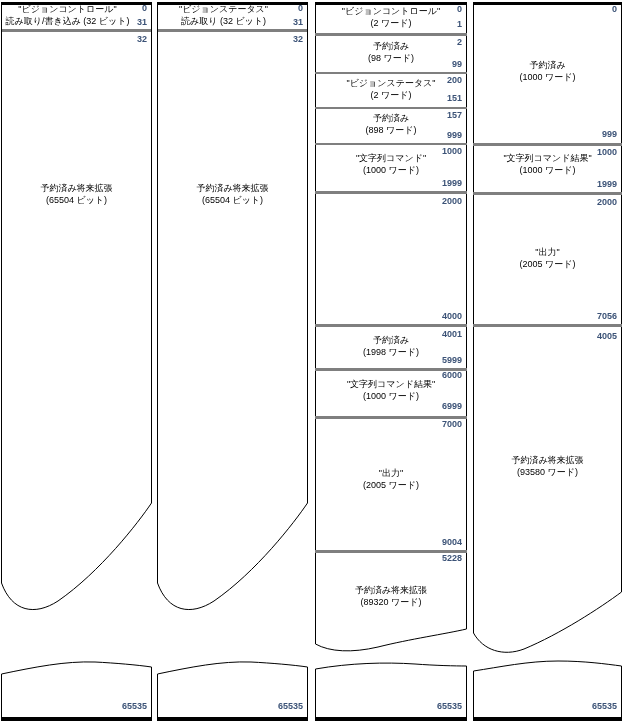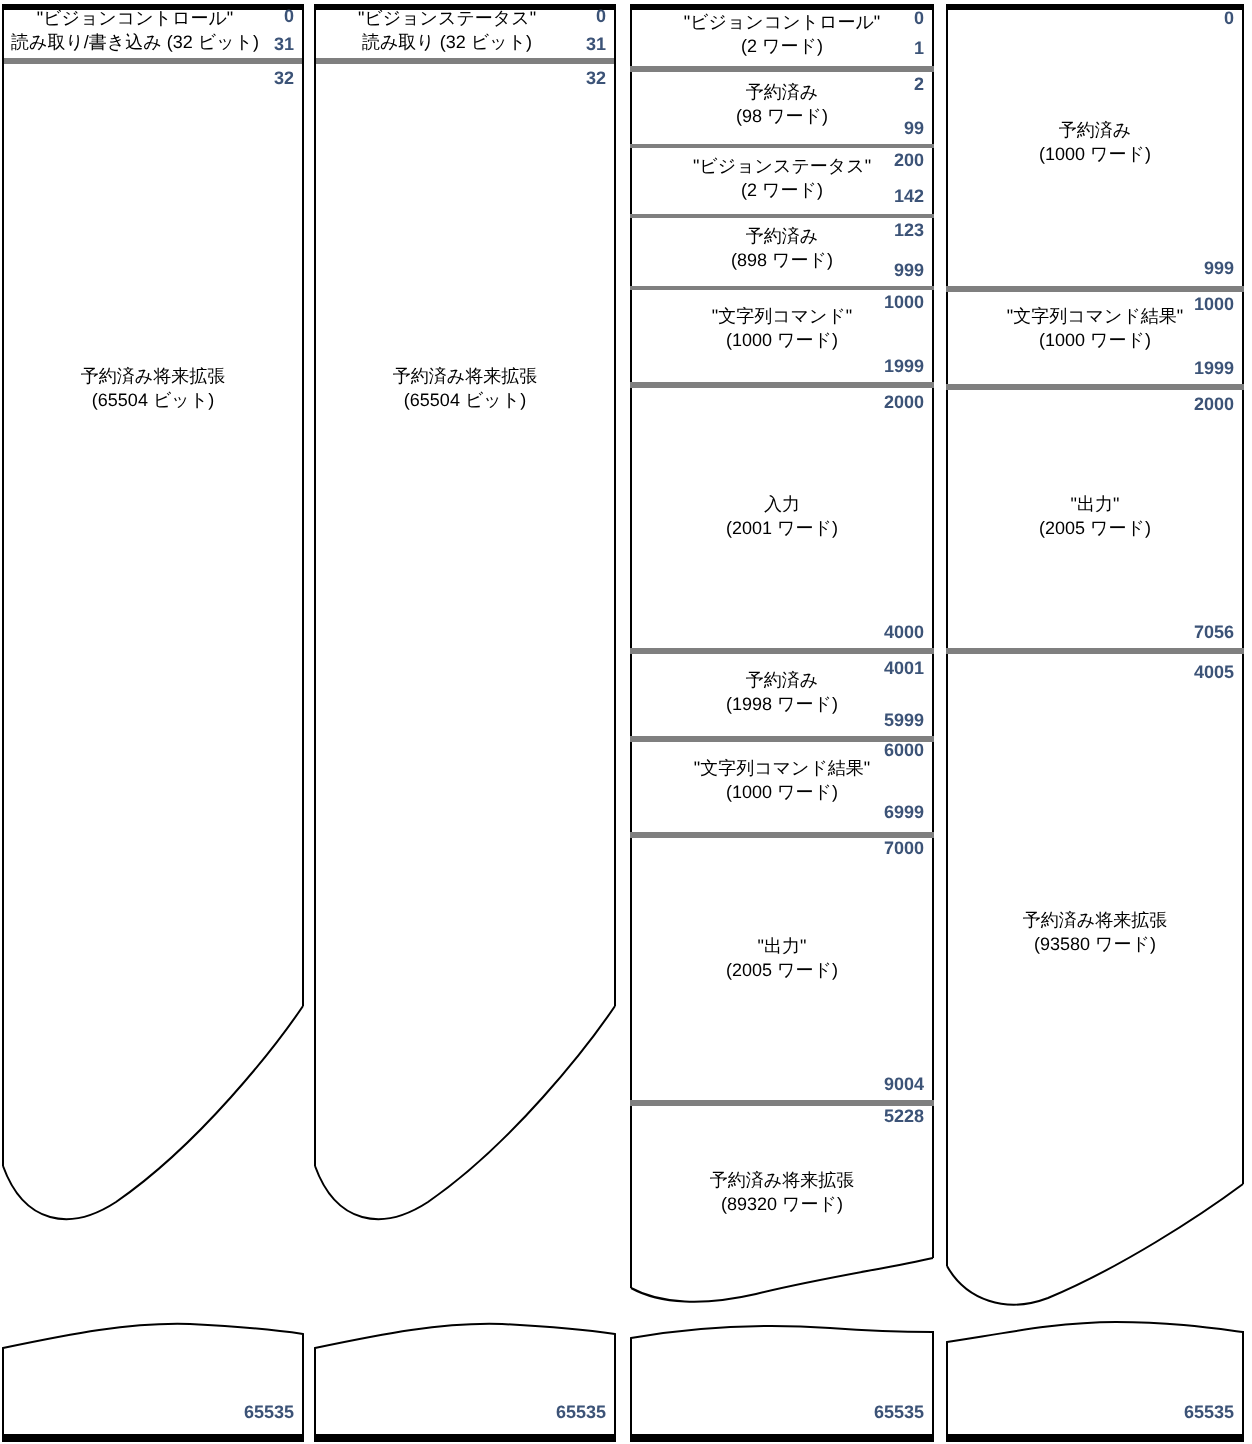--- a/index.html
+++ b/index.html
@@ -108,40 +108,36 @@
     <div>(98 ワード)</div>
   </div>
   <div class="n" style="left:416px;top:37px">2</div>
   <div class="n" style="left:416px;top:59px">99</div>
 
   <div class="lb" style="left:316px;top:78px;width:150px">
     <div>"ビジョンステータス"</div>
     <div>(2 ワード)</div>
   </div>
   <div class="n" style="left:416px;top:75px">200</div>
-  <div class="n" style="left:416px;top:93px">142</div>
+  <div class="n" style="left:416px;top:93px">151</div>
 
   <div class="lb" style="left:316px;top:113px;width:150px">
     <div>予約済み</div>
     <div>(898 ワード)</div>
   </div>
-  <div class="n" style="left:416px;top:110px">123</div>
+  <div class="n" style="left:416px;top:110px">157</div>
   <div class="n" style="left:416px;top:130px">999</div>
 
   <div class="lb" style="left:316px;top:153px;width:150px">
     <div>"文字列コマンド"</div>
     <div>(1000 ワード)</div>
   </div>
   <div class="n" style="left:416px;top:146px">1000</div>
   <div class="n" style="left:416px;top:178px">1999</div>
 
-  <div class="lb" style="left:316px;top:247px;width:150px">
-    <div>入力</div>
-    <div>(2001 ワード)</div>
-  </div>
   <div class="n" style="left:416px;top:196px">2000</div>
   <div class="n" style="left:416px;top:311px">4000</div>
 
   <div class="lb" style="left:316px;top:335px;width:150px">
     <div>予約済み</div>
     <div>(1998 ワード)</div>
   </div>
   <div class="n" style="left:416px;top:329px">4001</div>
   <div class="n" style="left:416px;top:355px">5999</div>
 

